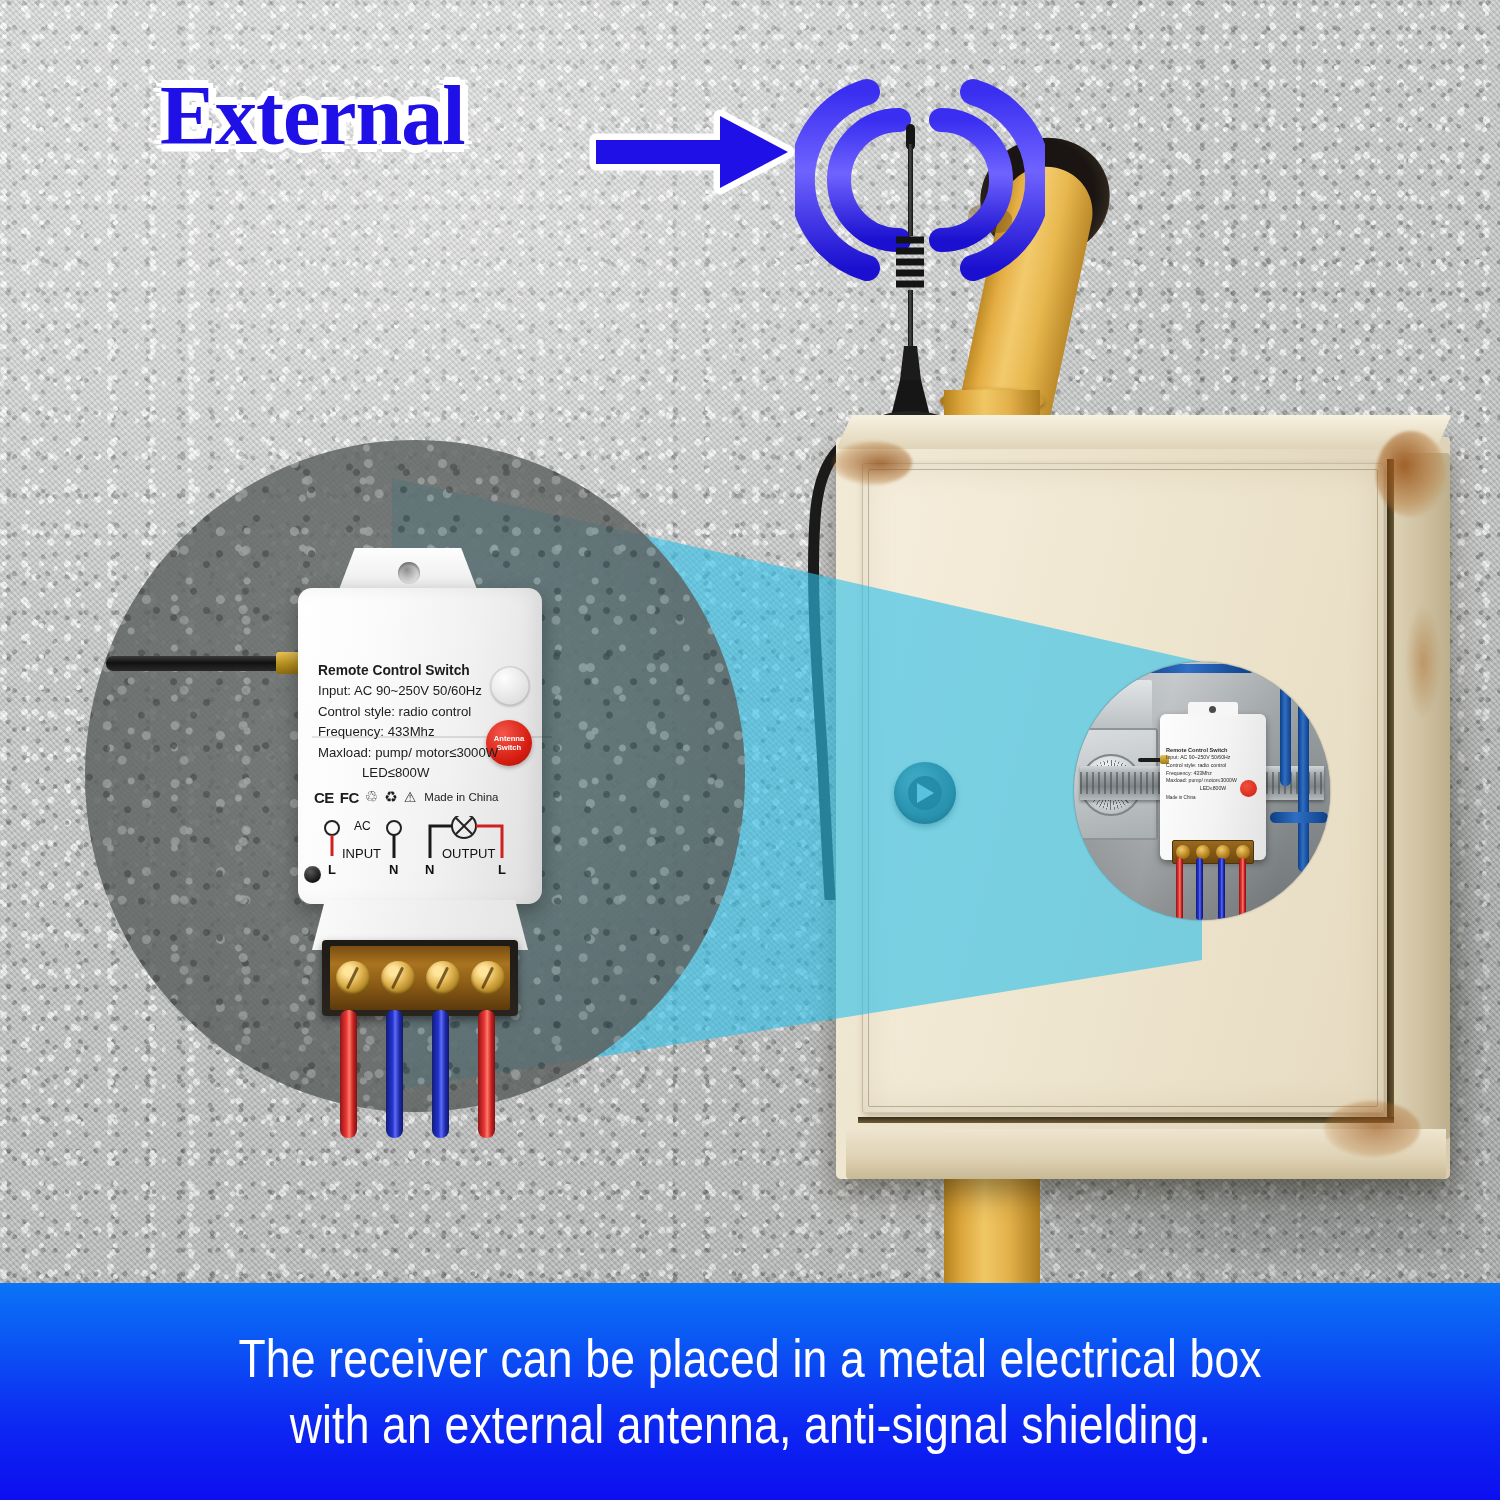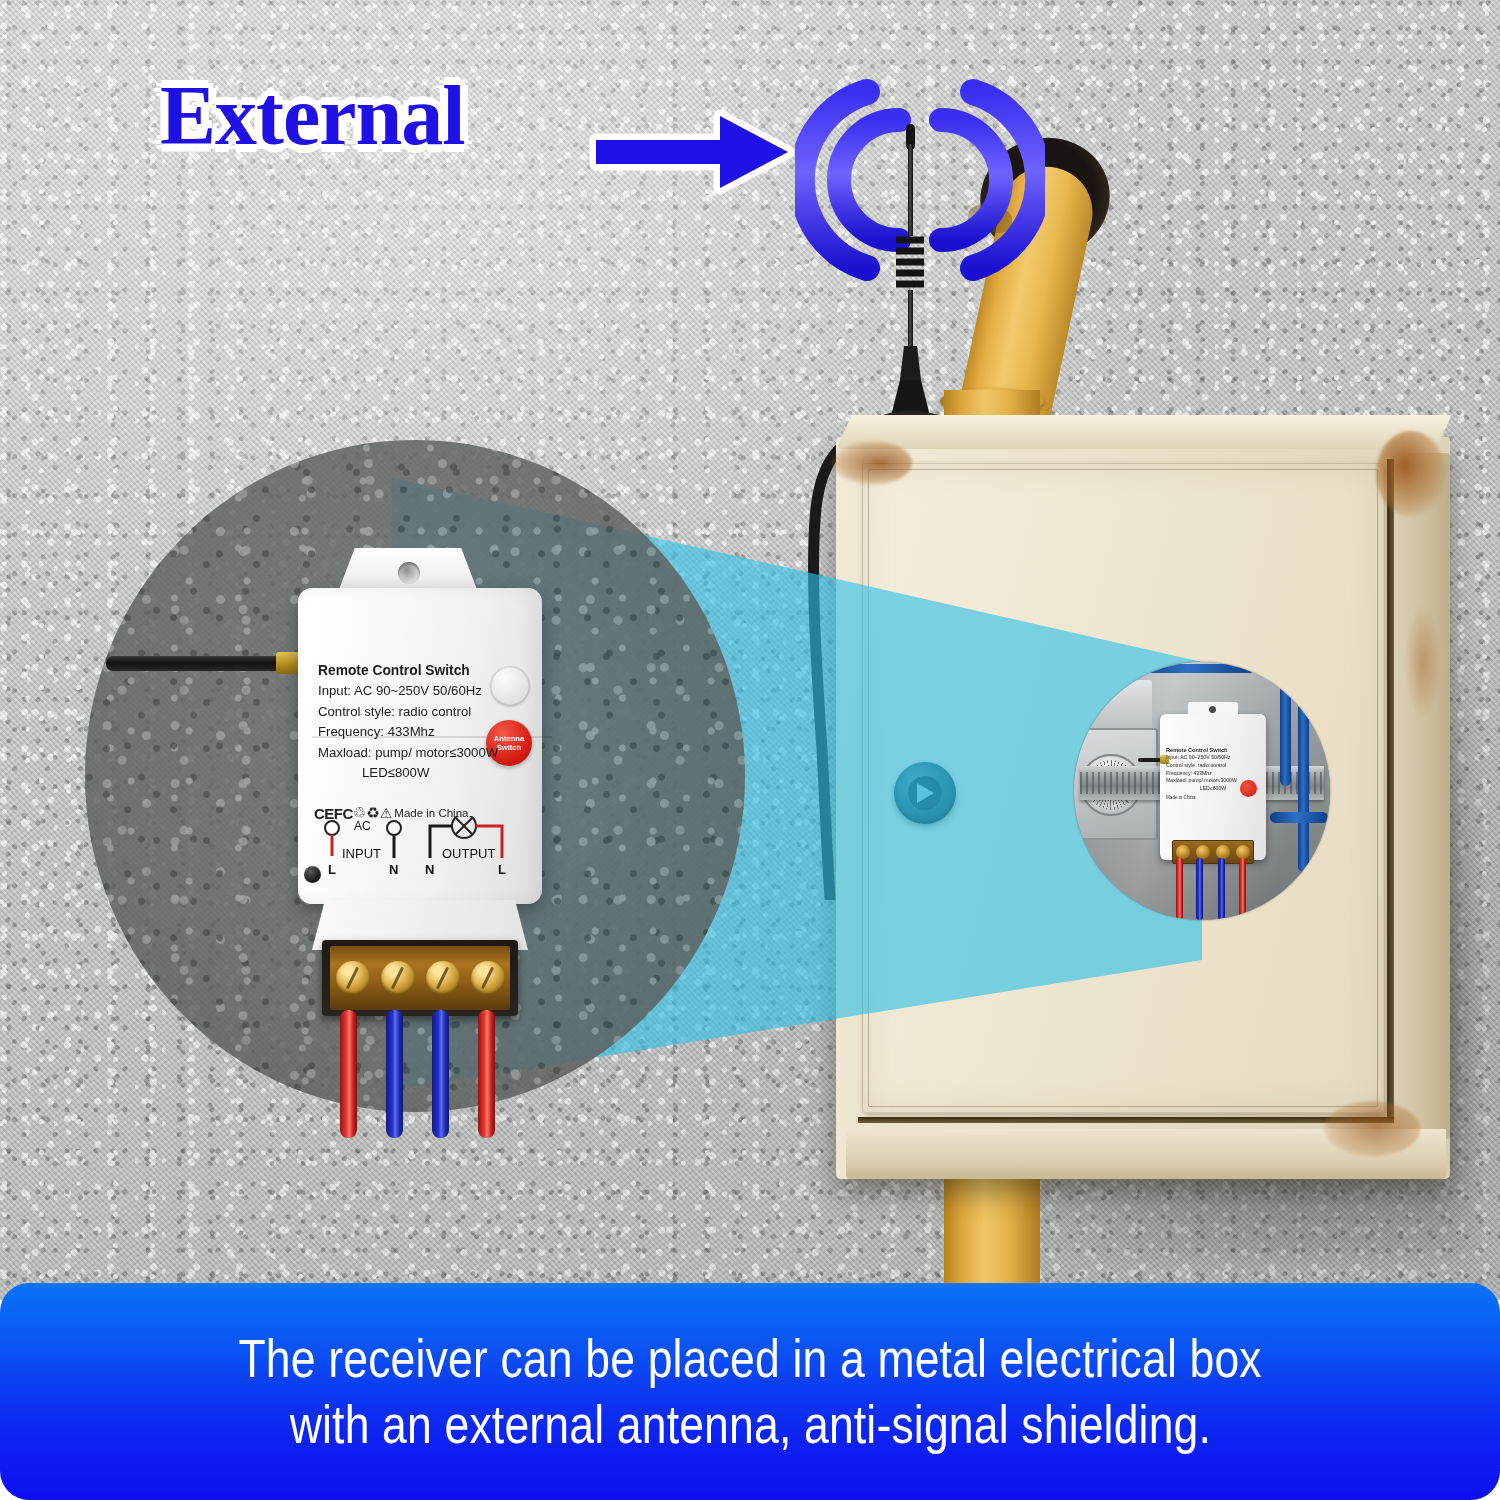--- a/index.html
+++ b/index.html
@@ -345,22 +345,22 @@
     color: #fff; font-size: 7.6px; font-weight: 700; line-height: 1.24; text-align: center;
   }
   .dev-text {
     position: absolute; left: 32px; top: 112px; width: 190px;
     color: #1c1c1c; font-size: 13.2px; line-height: 1.55;
   }
   .dev-text .title { font-weight: 700; font-size: 13.8px; }
   .dev-text .indent { padding-left: 44px; }
   .certs {
     position: absolute; left: 28px; top: 240px; width: 210px;
-    display: flex; align-items: center; gap: 0;
-    font-size: 12px; color: #1c1c1c; margin-top: 16px;
+    display: flex; align-items: center; gap: 6px;
+    font-size: 12px; color: #1c1c1c;
   }
   .cert-g { font-size: 15px; font-weight: 700; letter-spacing: -.5px; }
   .wiring { position: absolute; left: 26px; top: 268px; width: 214px; height: 62px; }
   .led-dot {
     position: absolute; left: 18px; top: 318px; width: 17px; height: 17px;
     border-radius: 50%;
     background: radial-gradient(circle at 36% 32%, #585858, #141414 70%);
     box-shadow: inset 0 1px 2px rgba(255,255,255,.25);
   }
   .term-block {
@@ -388,21 +388,21 @@
     background: rgba(80,54,8,.75); transform: rotate(26deg);
   }
   .wire { position: absolute; width: 17px; border-radius: 8px; }
   .wire-red { background: linear-gradient(90deg, #8e1616 0%, #ec3636 38%, #ff7b6a 54%, #c52020 78%, #7d1212 100%); }
   .wire-blue { background: linear-gradient(90deg, #111c78 0%, #2433cf 38%, #5d6cf4 54%, #1e2aae 78%, #101868 100%); }
 
   
   .banner {
     position: absolute; left: 0; top: 1283px; width: 1500px; height: 217px;
     background: linear-gradient(180deg, #0a74f7 0%, #0b50f3 32%, #0d27f2 66%, #0c0ef0 100%);
-    display: flex; flex-direction: column; align-items: center; justify-content: center; border-radius: 29px;
+    display: flex; flex-direction: column; align-items: center; justify-content: center;
   }
   .banner-line {
     color: #fff; font-size: 53px; line-height: 1.24; font-weight: 400;
     transform: scaleX(.84); transform-origin: center;
     white-space: nowrap; letter-spacing: .2px;
   }
 </style>
 </head>
 <body>
 

